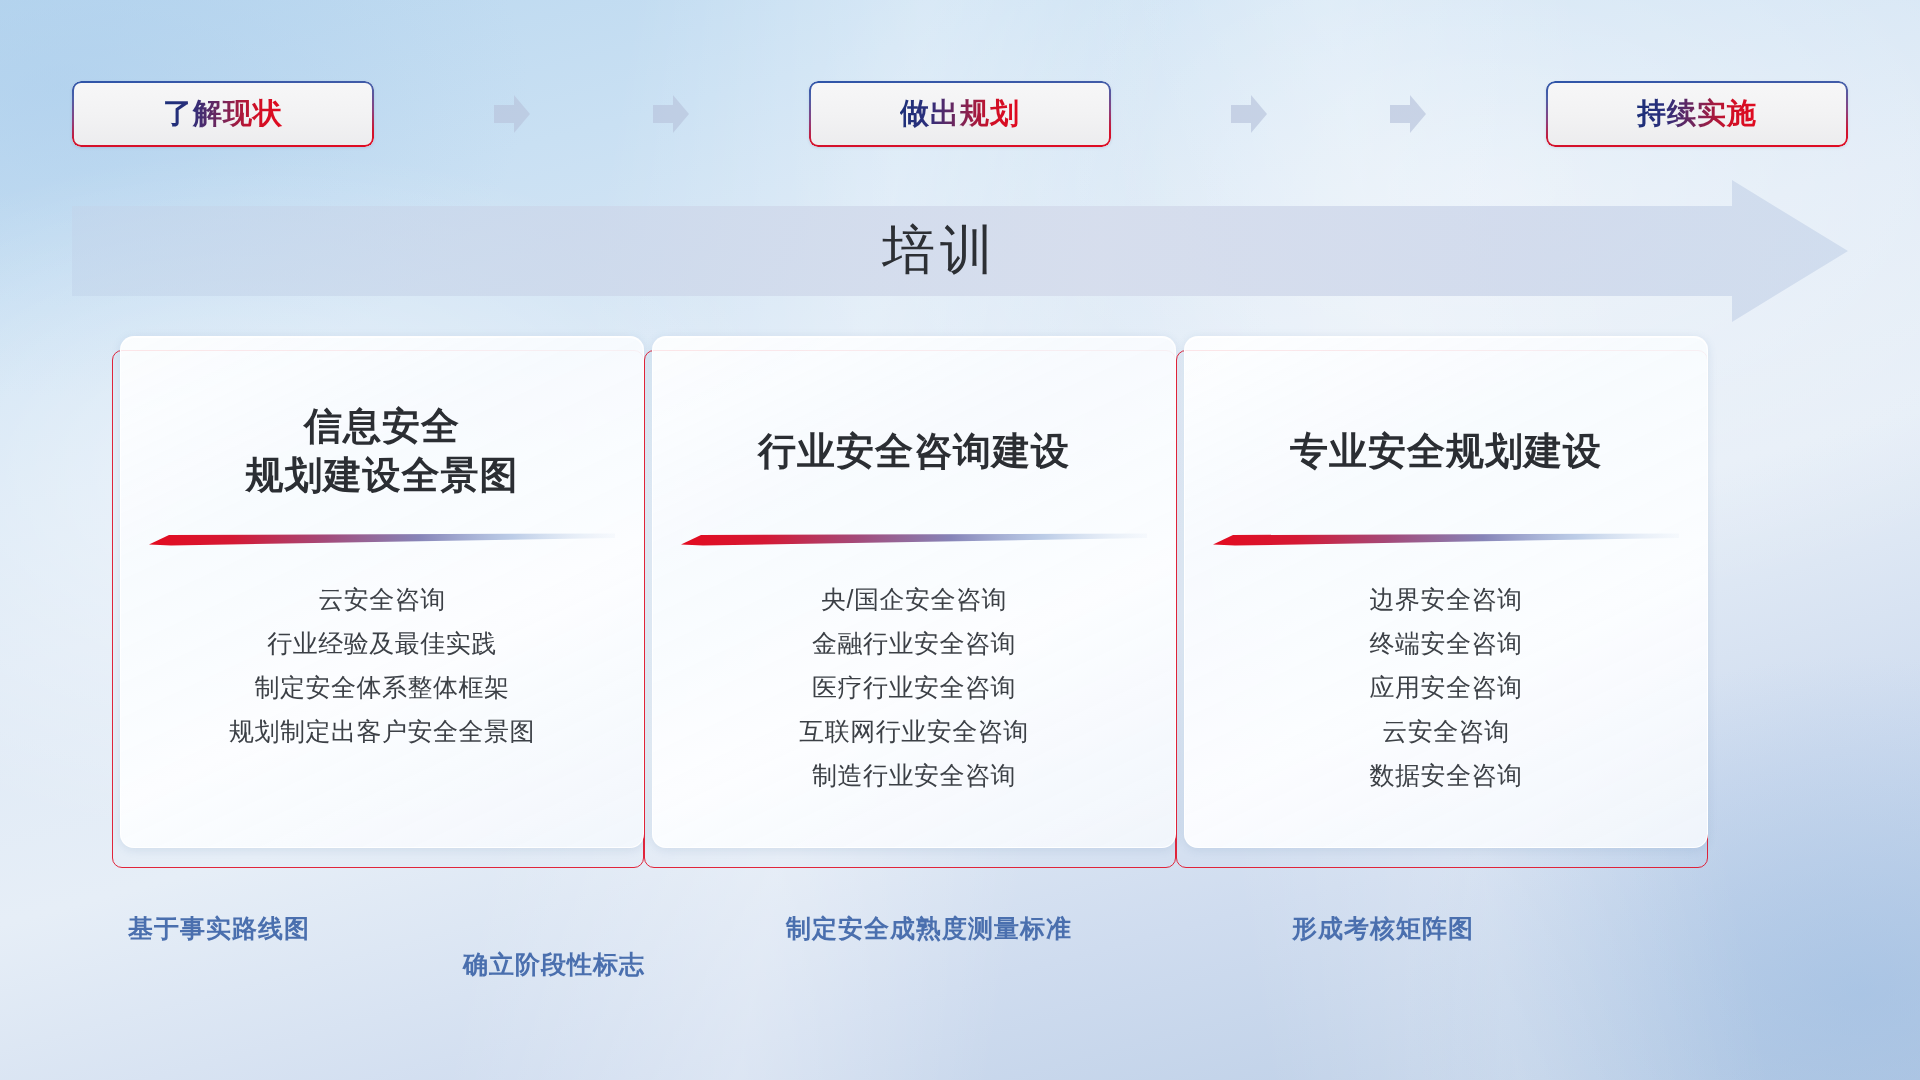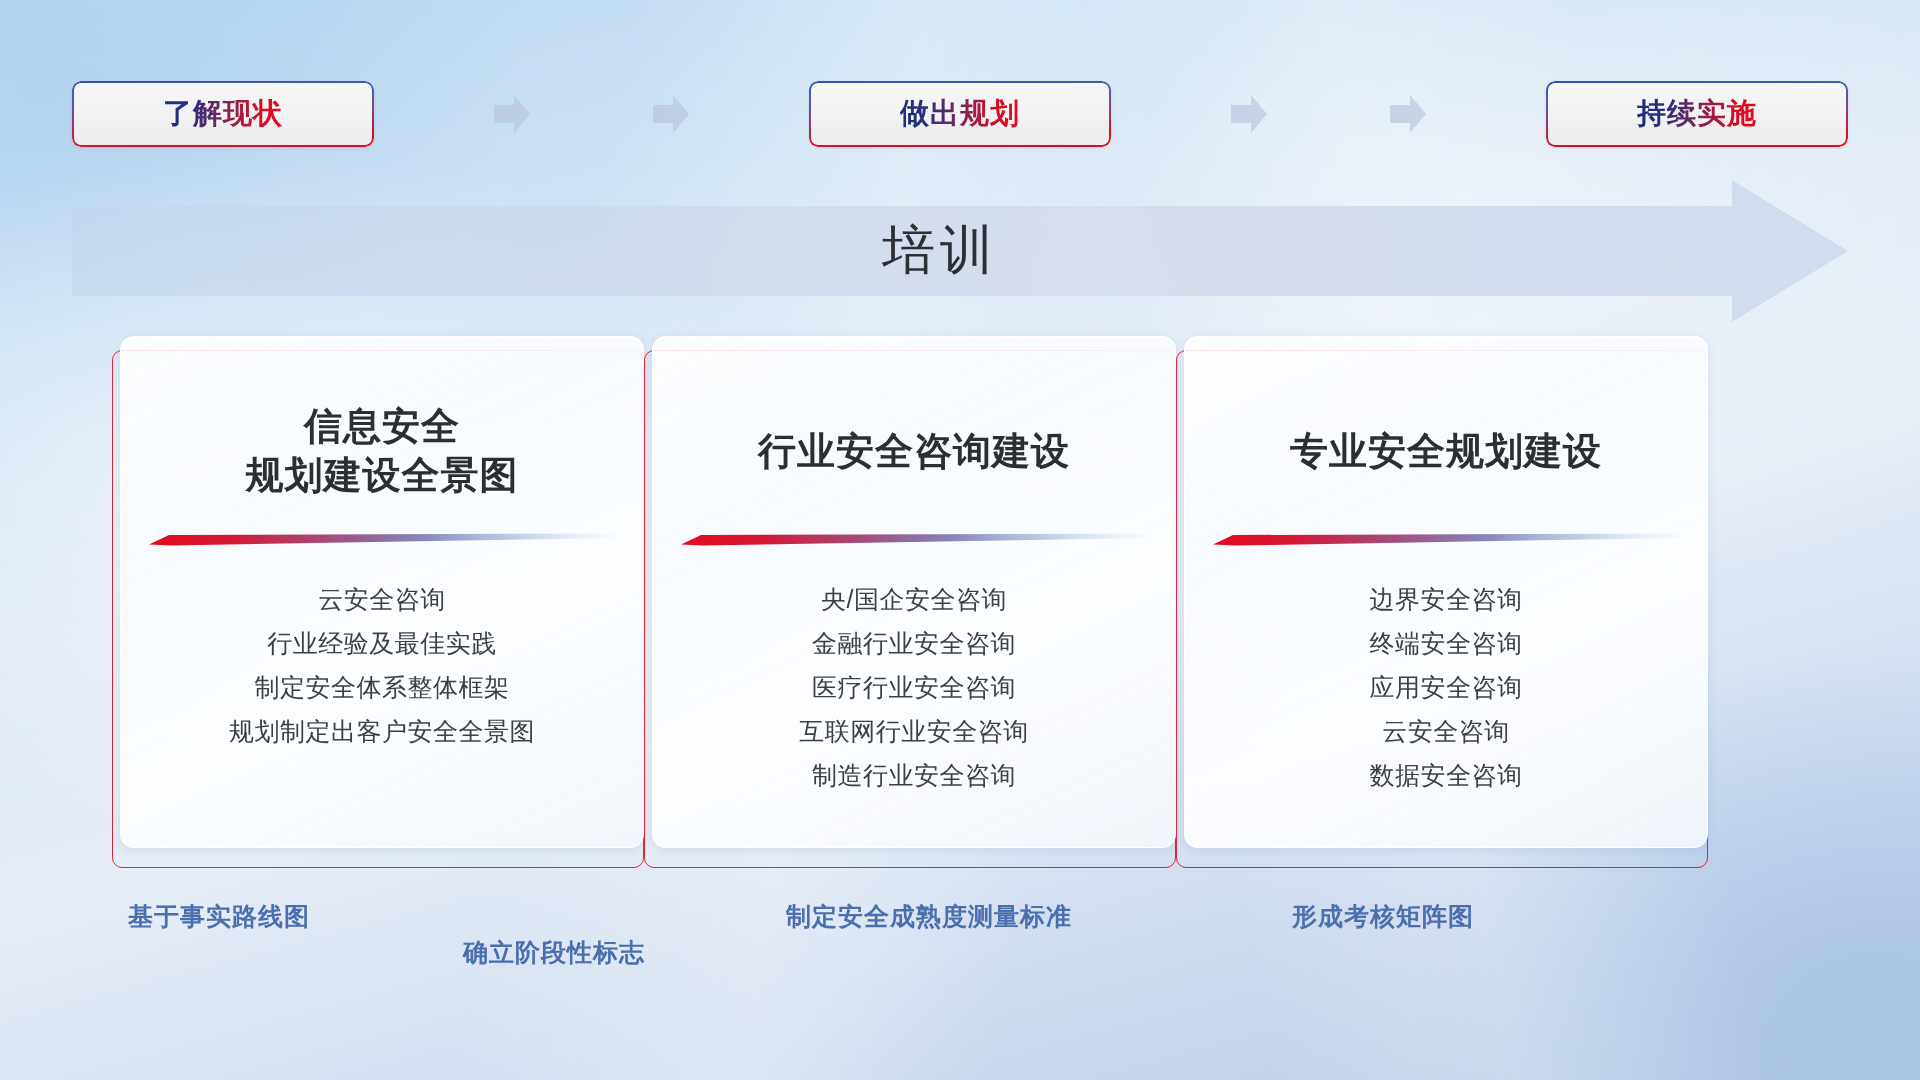--- a/index.html
+++ b/index.html
@@ -178,21 +178,21 @@
   .divider-slot { height: 22px; display: flex; align-items: center; justify-content: center; width: 100%; }
 
   
   #captions {
     position: absolute;
     left: 0; top: 900px;
     width: 1920px; height: 44px;
   }
   .caption {
     position: absolute;
-    top: 0;
+    top: 12px;
     font-size: 25px;
     font-weight: 700;
     color: #4a6fae;
     letter-spacing: 1px;
     white-space: nowrap;
   }
   #caption-0 { left: 128px; }
   #caption-1 { left: 463px; margin-top: 36px; }
   #caption-2 { left: 786px; }
   #caption-3 { left: 1292px; }

